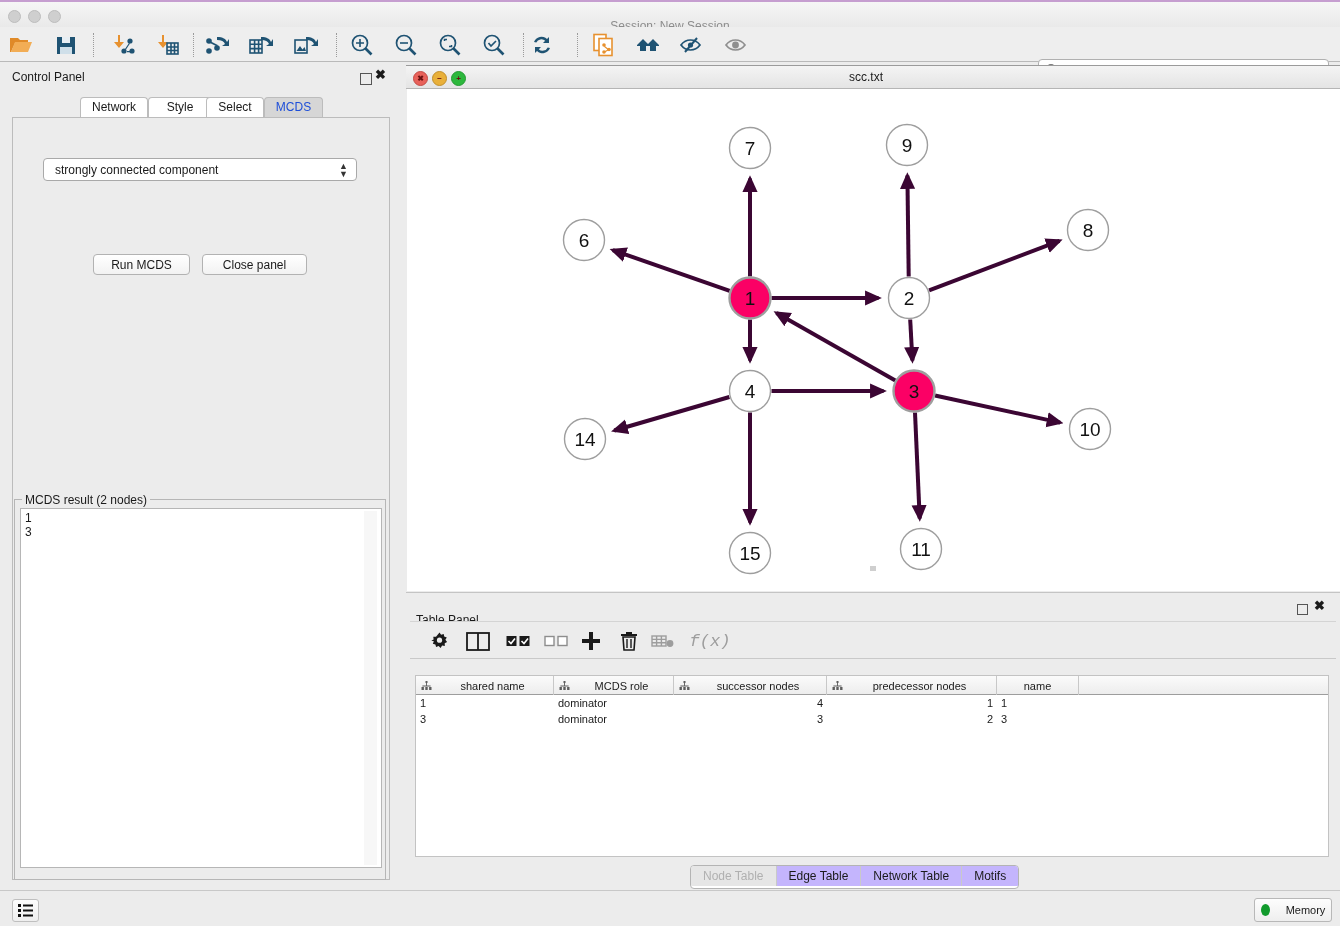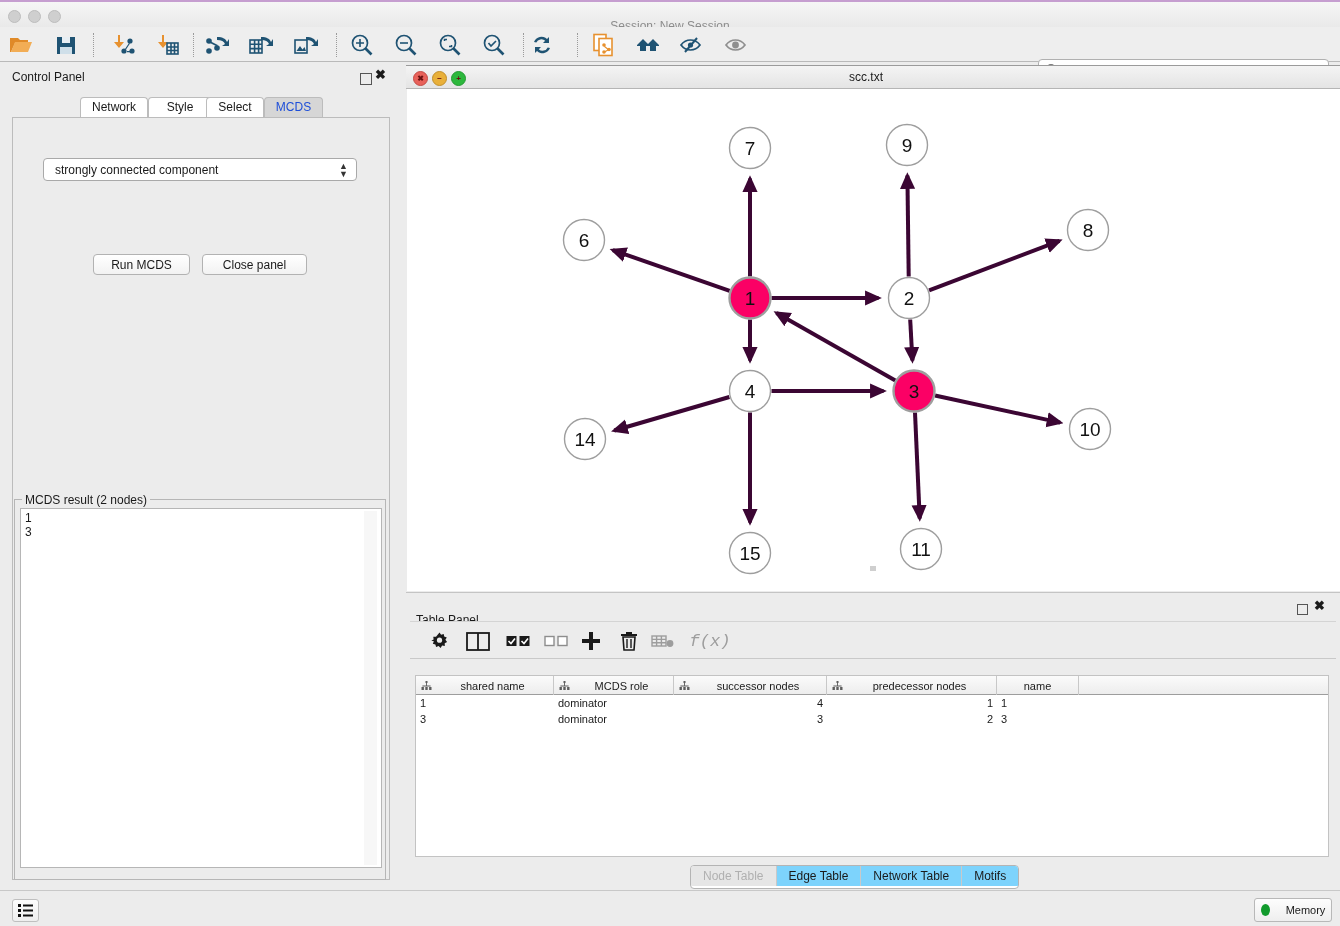--- a/index.html
+++ b/index.html
@@ -44,21 +44,21 @@
   #tp-close{position:absolute;left:908px;top:5px;font-size:13px;font-weight:bold;}
   #tp-toolbar{position:absolute;left:4px;top:28px;width:926px;height:38px;background:#ececec;border-top:1px solid #d4d4d4;border-bottom:1px solid #c9c9c9;box-sizing:border-box;}
   .tpbtn{position:absolute;top:7px;height:24px;display:flex;align-items:center;justify-content:center;}
   #tbl-area{position:absolute;left:9px;top:82px;width:914px;height:182px;background:#fff;border:1px solid #c3c3c3;box-sizing:border-box;overflow:hidden;}
   #tbl-head{display:flex;height:19px;background:linear-gradient(#fbfbfb,#ededed);border-bottom:1px solid #9d9d9d;box-sizing:border-box;}
   .th{display:flex;align-items:center;height:19px;border-right:1px solid #c8c8c8;box-sizing:border-box;font-size:11px;}
   .th span.lbl{flex:1;text-align:center;}
   .trow{display:flex;height:16px;}
   .td{height:16px;line-height:16px;font-size:11px;box-sizing:border-box;padding:0 4px;overflow:hidden;white-space:nowrap;}
   #tbl-tabs{position:absolute;left:284px;top:272px;height:22px;display:flex;border:1px solid #b4b4b4;border-radius:4px;overflow:hidden;background:#fff;}
-  .tbl-tab{height:20px;line-height:20px;padding:0 12px;font-size:12px;background:#7dd3fc;border-right:1px solid #c9c9c9;}
+  .tbl-tab{height:20px;line-height:20px;padding:0 12px;font-size:12px;background:#c4b5fd;border-right:1px solid #c9c9c9;}
   .tbl-tab.dis{background:#e6e6e6;color:#b0b0b0;}
   .tbl-tab:last-child{border-right:none;}
   
   #status-bar{left:0;top:890px;width:1340px;height:36px;background:#ececec;border-top:1px solid #c8c8c8;box-sizing:border-box;}
   #status-list-btn{position:absolute;left:12px;top:8px;width:25px;height:21px;background:linear-gradient(#fdfdfd,#eeeeee);border:1px solid #bfbfbf;border-radius:3px;display:flex;align-items:center;justify-content:center;}
   #memory-btn{position:absolute;left:1254px;top:7px;width:76px;height:22px;background:linear-gradient(#fdfdfd,#eeeeee);border:1px solid #b8b8b8;border-radius:3px;display:flex;align-items:center;justify-content:center;gap:16px;font-size:11px;}
   .dot-green{width:9px;height:12px;border-radius:50%;background:#129b2d;}
   svg{display:block;}
   text{font-family:"Liberation Sans",sans-serif;}
 </style>

